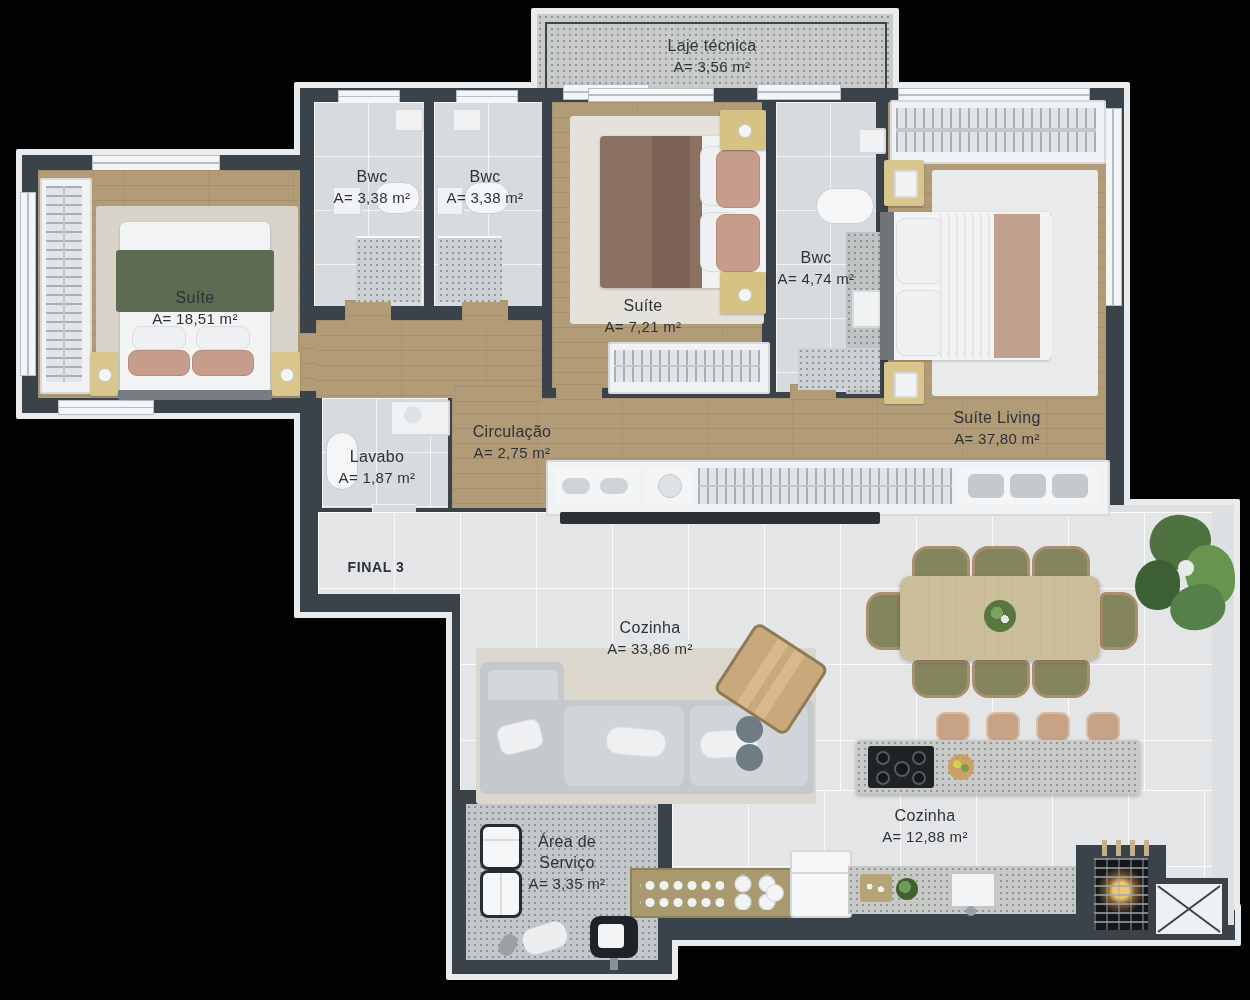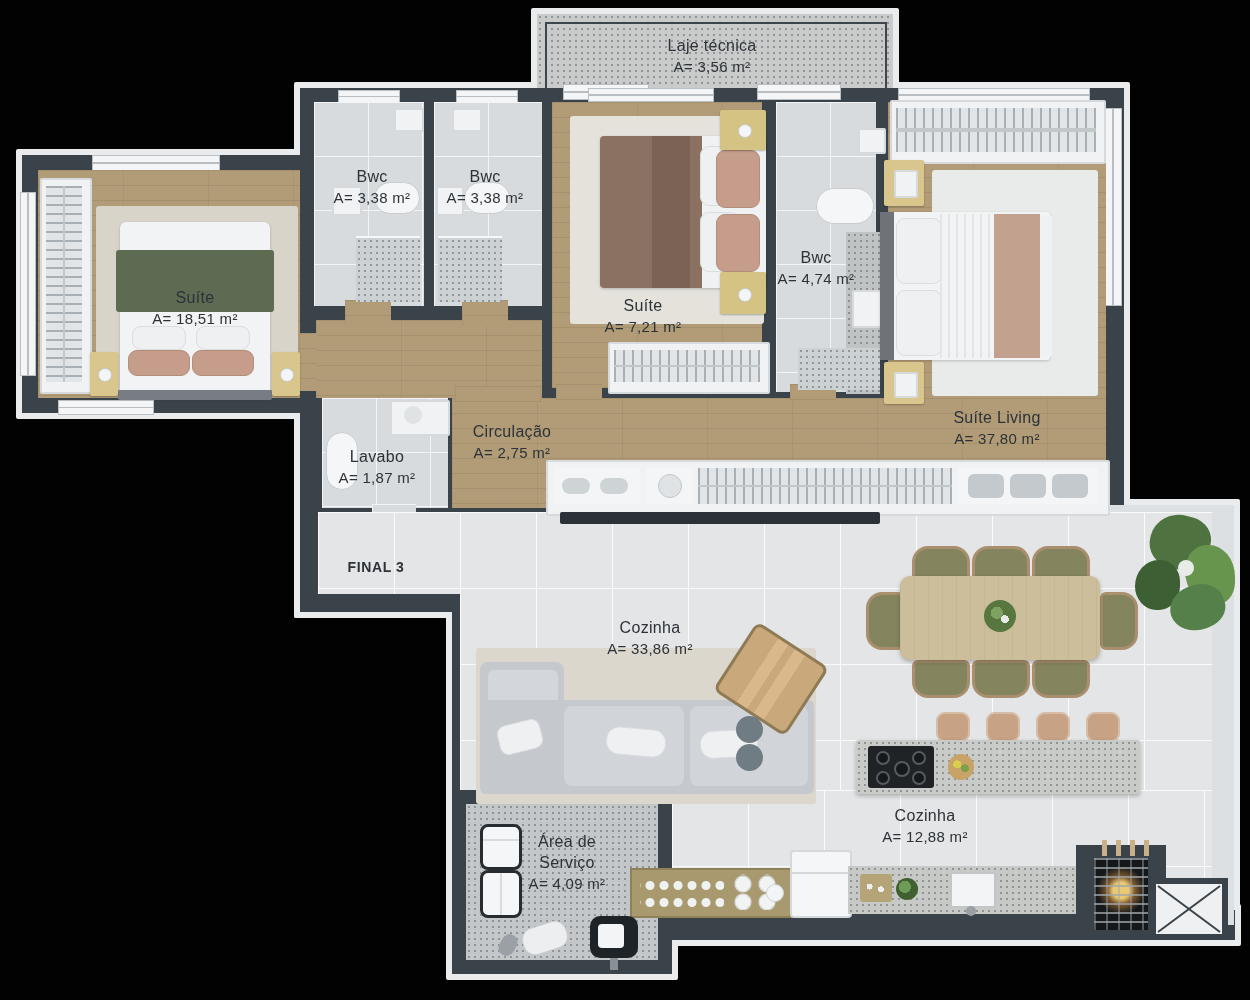--- a/index.html
+++ b/index.html
@@ -315,16 +315,16 @@
     <span class="nm">Cozinha</span>
     <span class="ar">A= 33,86 m²</span>
   </div>
   <div class="lbl" style="left:925px;top:806px;">
     <span class="nm">Cozinha</span>
     <span class="ar">A= 12,88 m²</span>
   </div>
   <div class="lbl" style="left:567px;top:832px;">
     <span class="nm">Área de</span>
     <span class="nm">Serviço</span>
-    <span class="ar">A= 4,09 m²</span>
+    <span class="ar">A= 3,35 m²</span>
   </div>
 
 </div>
 
 </body></html>

